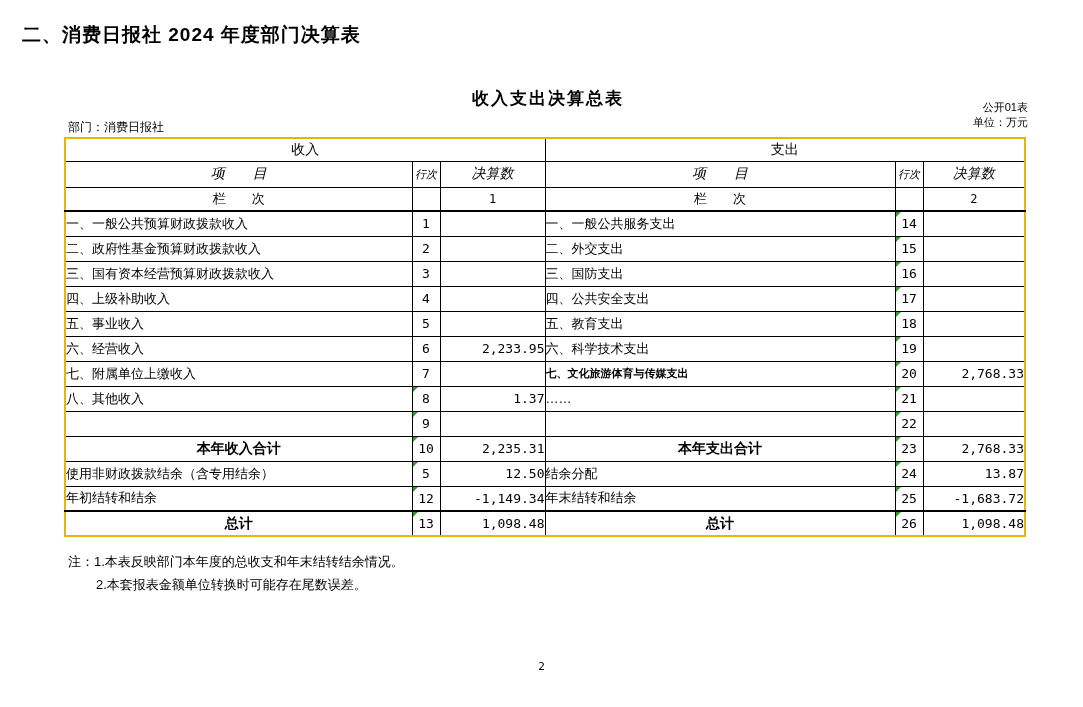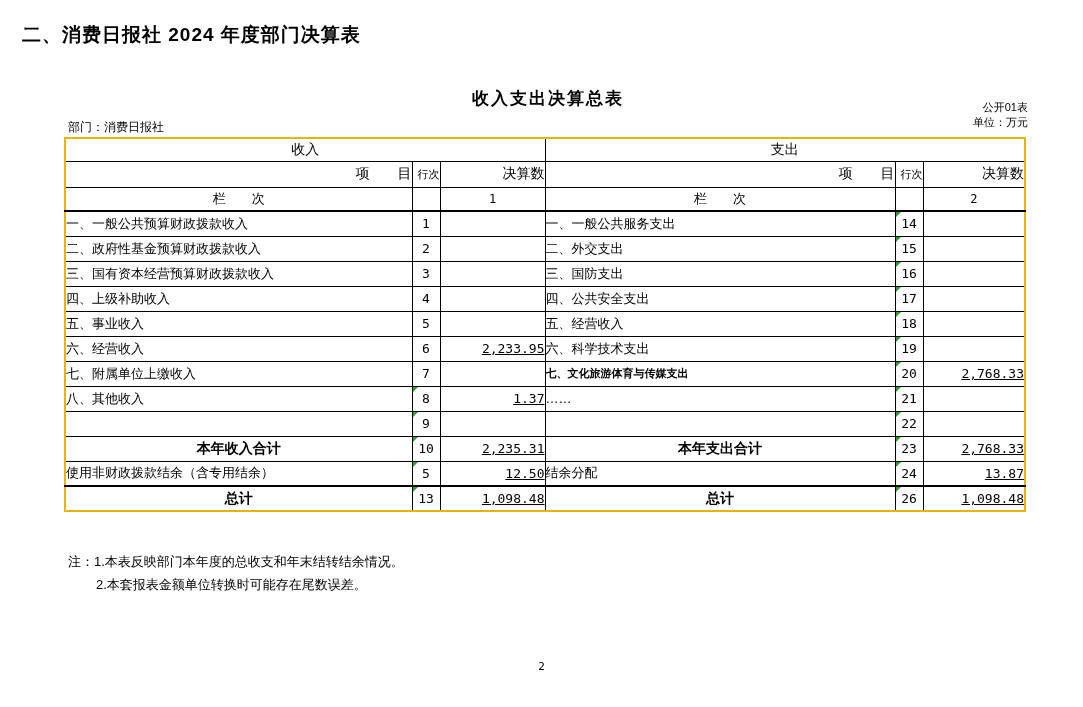--- a/index.html
+++ b/index.html
@@ -32,36 +32,36 @@
     position: absolute; left: 64px; top: 137px;
     border-collapse: collapse; table-layout: fixed;
     border: 2px solid #eab308;
   }
   table.acct-table td {
     border: 1px solid #000;
     overflow: hidden; white-space: nowrap;
     padding: 0;
   }
   tr.section-row td { height: 23px; text-align: center; font-size: 14px; }
-  tr.cols-row td { height: 26px; text-align: right; font-size: 14px; }
+  tr.cols-row td { height: 26px; text-align: center; font-size: 14px; font-style: italic; }
   tr.cols-row td.line-head { font-size: 11px; }
   tr.colindex-row td { height: 24px; text-align: center; font-size: 13px; border-bottom: 2px solid #000; }
   tr.colindex-row td.idx-num { font-family: "DejaVu Sans Mono", "Liberation Mono", monospace; font-size: 12px; }
 
   tbody.rows td { height: 25px; font-size: 13px; }
   td.item   { text-align: left; padding: 0 4px; }
   td.item.bold-center { text-align: center; font-weight: bold; font-size: 14px; }
   td.item.small { font-size: 11px; font-weight: 600; }
   td.line {
     text-align: center; position: relative;
     font-family: "DejaVu Sans Mono", "Liberation Mono", monospace; font-size: 12px;
   }
   td.amount {
     text-align: right; padding: 0 4px;
-    font-family: "DejaVu Sans Mono", "Liberation Mono", monospace; font-size: 12px; text-decoration: underline;
+    font-family: "DejaVu Sans Mono", "Liberation Mono", monospace; font-size: 12px;
   }
   td.line.marker::before {
     content: ""; position: absolute; top: 0; left: 0;
     width: 0; height: 0;
     border-top: 5px solid var(--marker-green, #2f9e2f);
     border-right: 5px solid transparent;
   }
   tr.thick-top td { border-top: 2px solid #000; }
 
   .note-1 { position: absolute; left: 68px; top: 542px; font-size: 13px; margin-top: 11px; }
@@ -149,21 +149,21 @@
           <td class="line">4</td>
           <td class="amount"></td>
           <td class="item">四、公共安全支出</td>
           <td class="line marker">17</td>
           <td class="amount"></td>
         </tr>
         <tr>
           <td class="item">五、事业收入</td>
           <td class="line">5</td>
           <td class="amount"></td>
-          <td class="item">五、经营收入</td>
+          <td class="item">五、教育支出</td>
           <td class="line marker">18</td>
           <td class="amount"></td>
         </tr>
         <tr>
           <td class="item">六、经营收入</td>
           <td class="line">6</td>
           <td class="amount">2,233.95</td>
           <td class="item">六、科学技术支出</td>
           <td class="line marker">19</td>
           <td class="amount"></td>
@@ -200,20 +200,28 @@
           <td class="line marker">23</td>
           <td class="amount">2,768.33</td>
         </tr>
         <tr>
           <td class="item">使用非财政拨款结余（含专用结余）</td>
           <td class="line marker">5</td>
           <td class="amount">12.50</td>
           <td class="item">结余分配</td>
           <td class="line marker">24</td>
           <td class="amount">13.87</td>
+        </tr>
+        <tr>
+          <td class="item">年初结转和结余</td>
+          <td class="line marker">12</td>
+          <td class="amount">-1,149.34</td>
+          <td class="item">年末结转和结余</td>
+          <td class="line marker">25</td>
+          <td class="amount">-1,683.72</td>
         </tr>
         <tr class="thick-top">
           <td class="item bold-center">总计</td>
           <td class="line marker">13</td>
           <td class="amount">1,098.48</td>
           <td class="item bold-center">总计</td>
           <td class="line marker">26</td>
           <td class="amount">1,098.48</td>
         </tr>
       </tbody>

